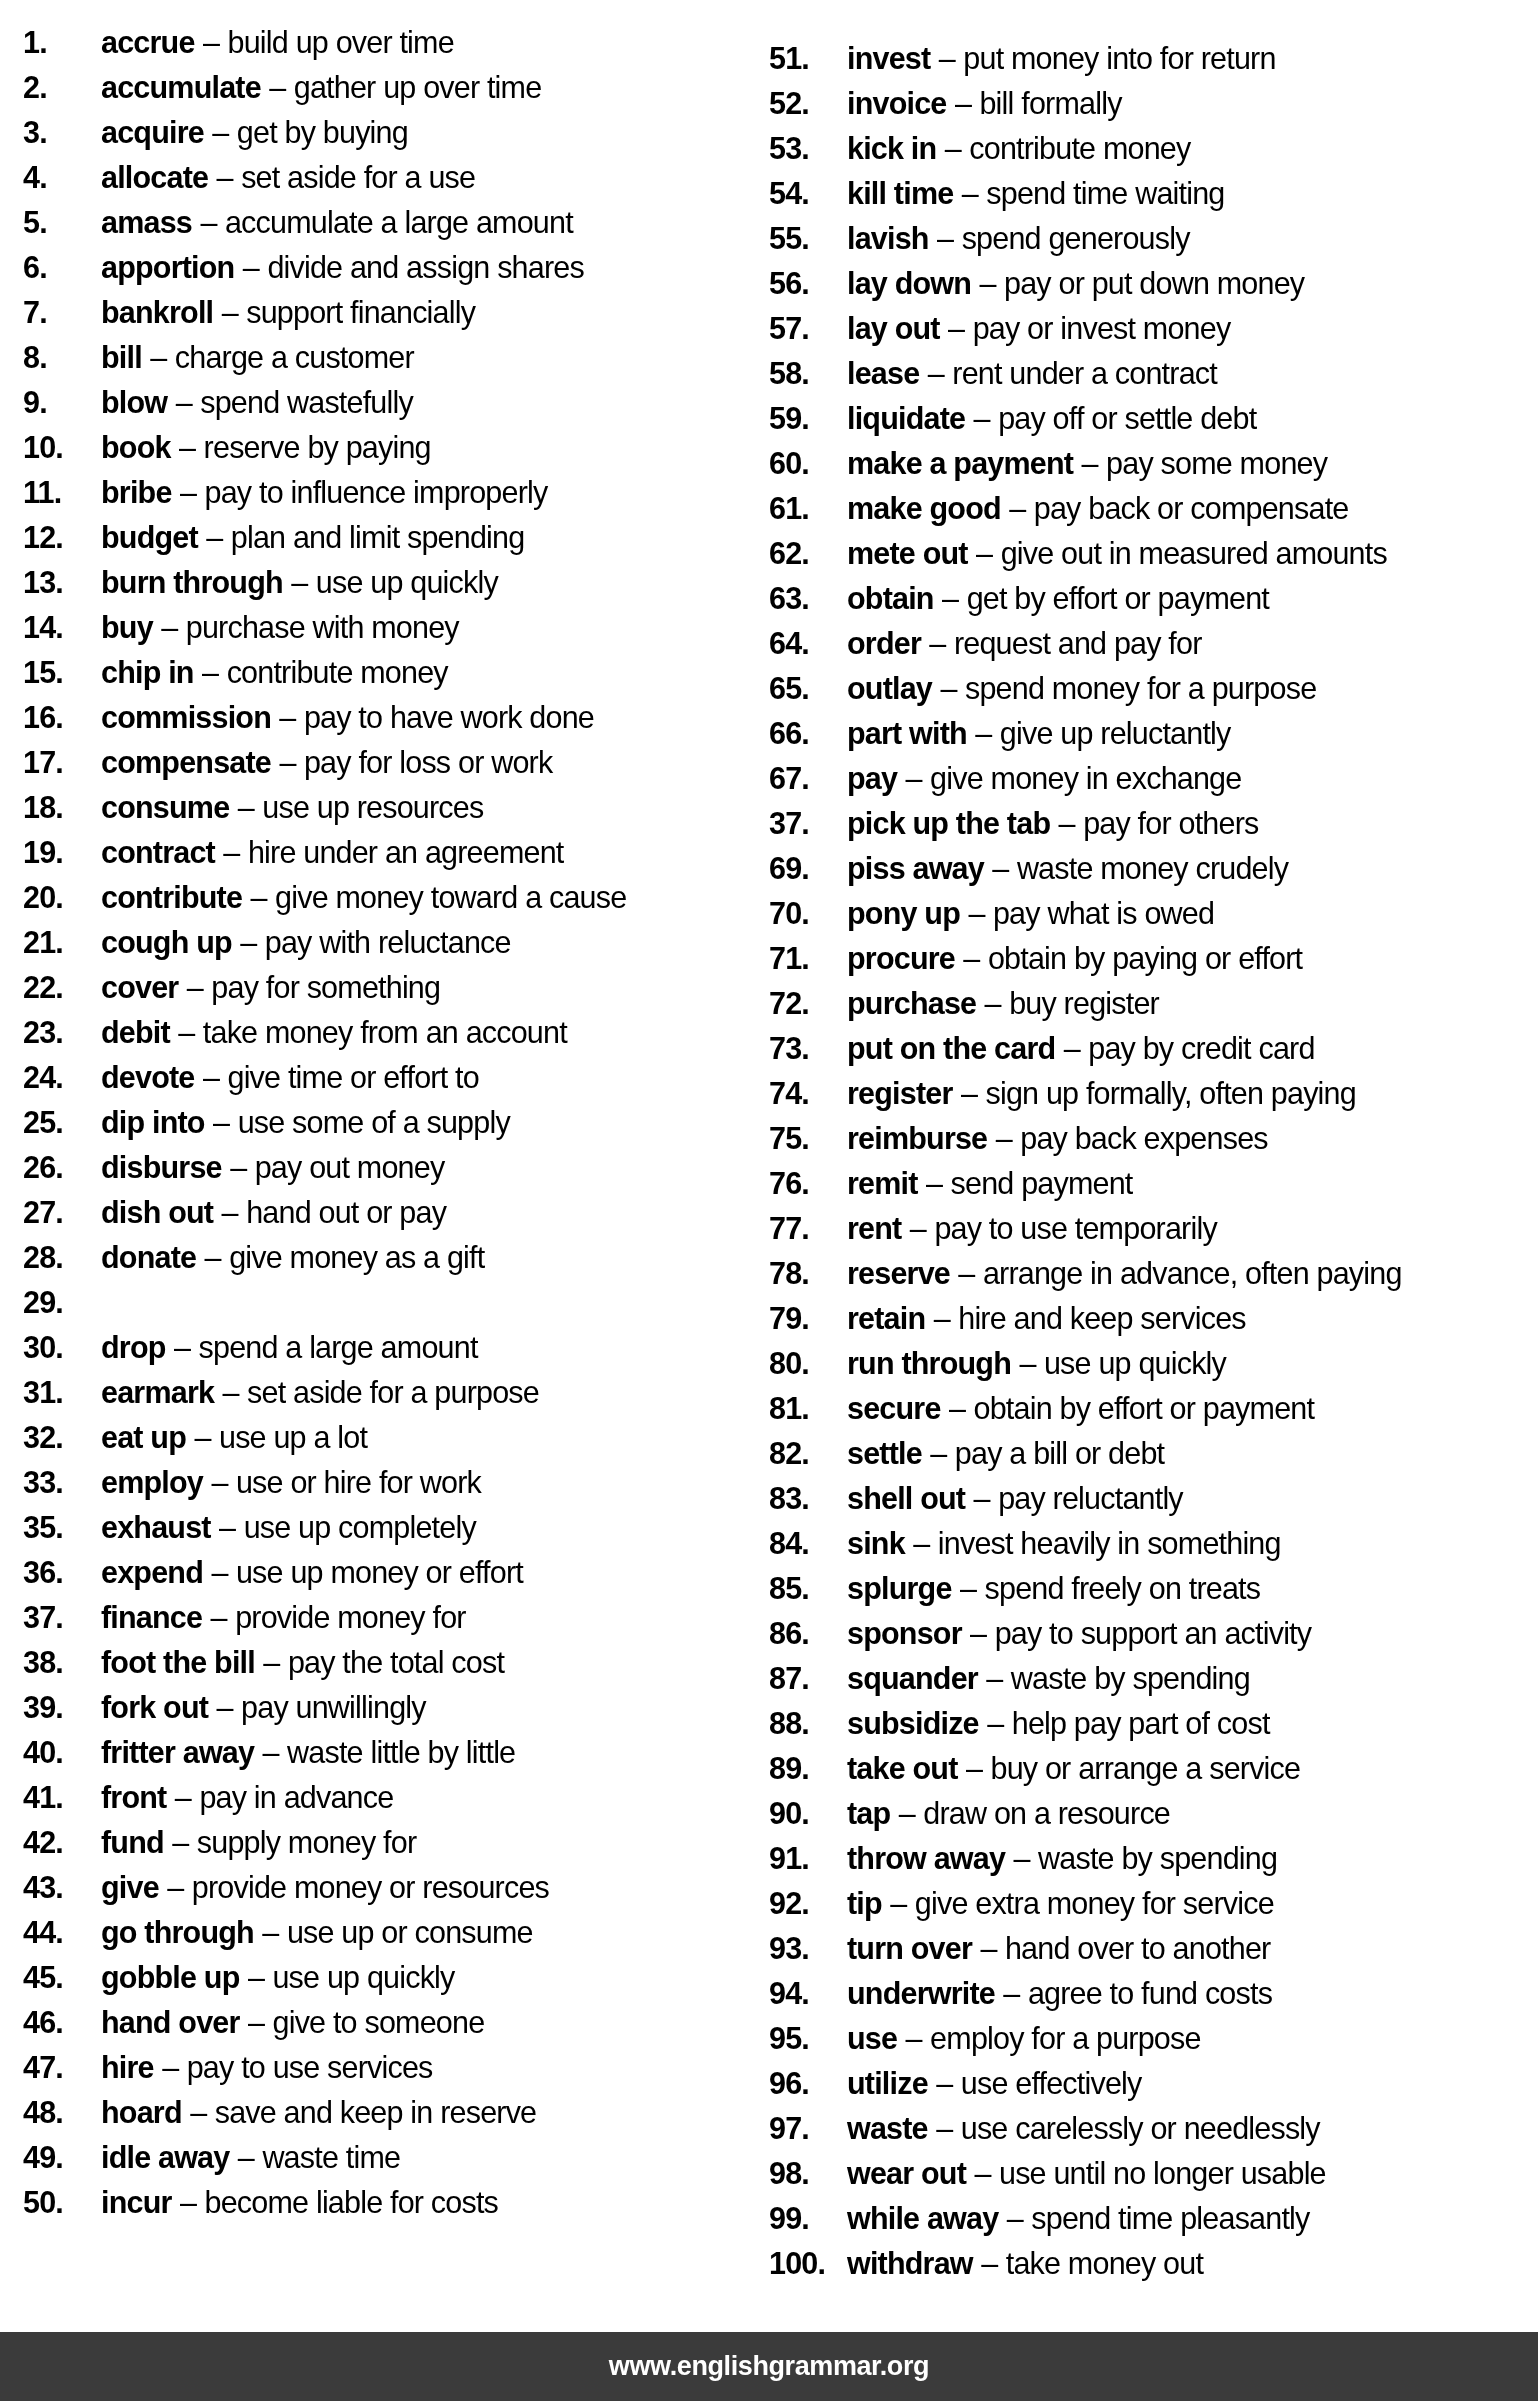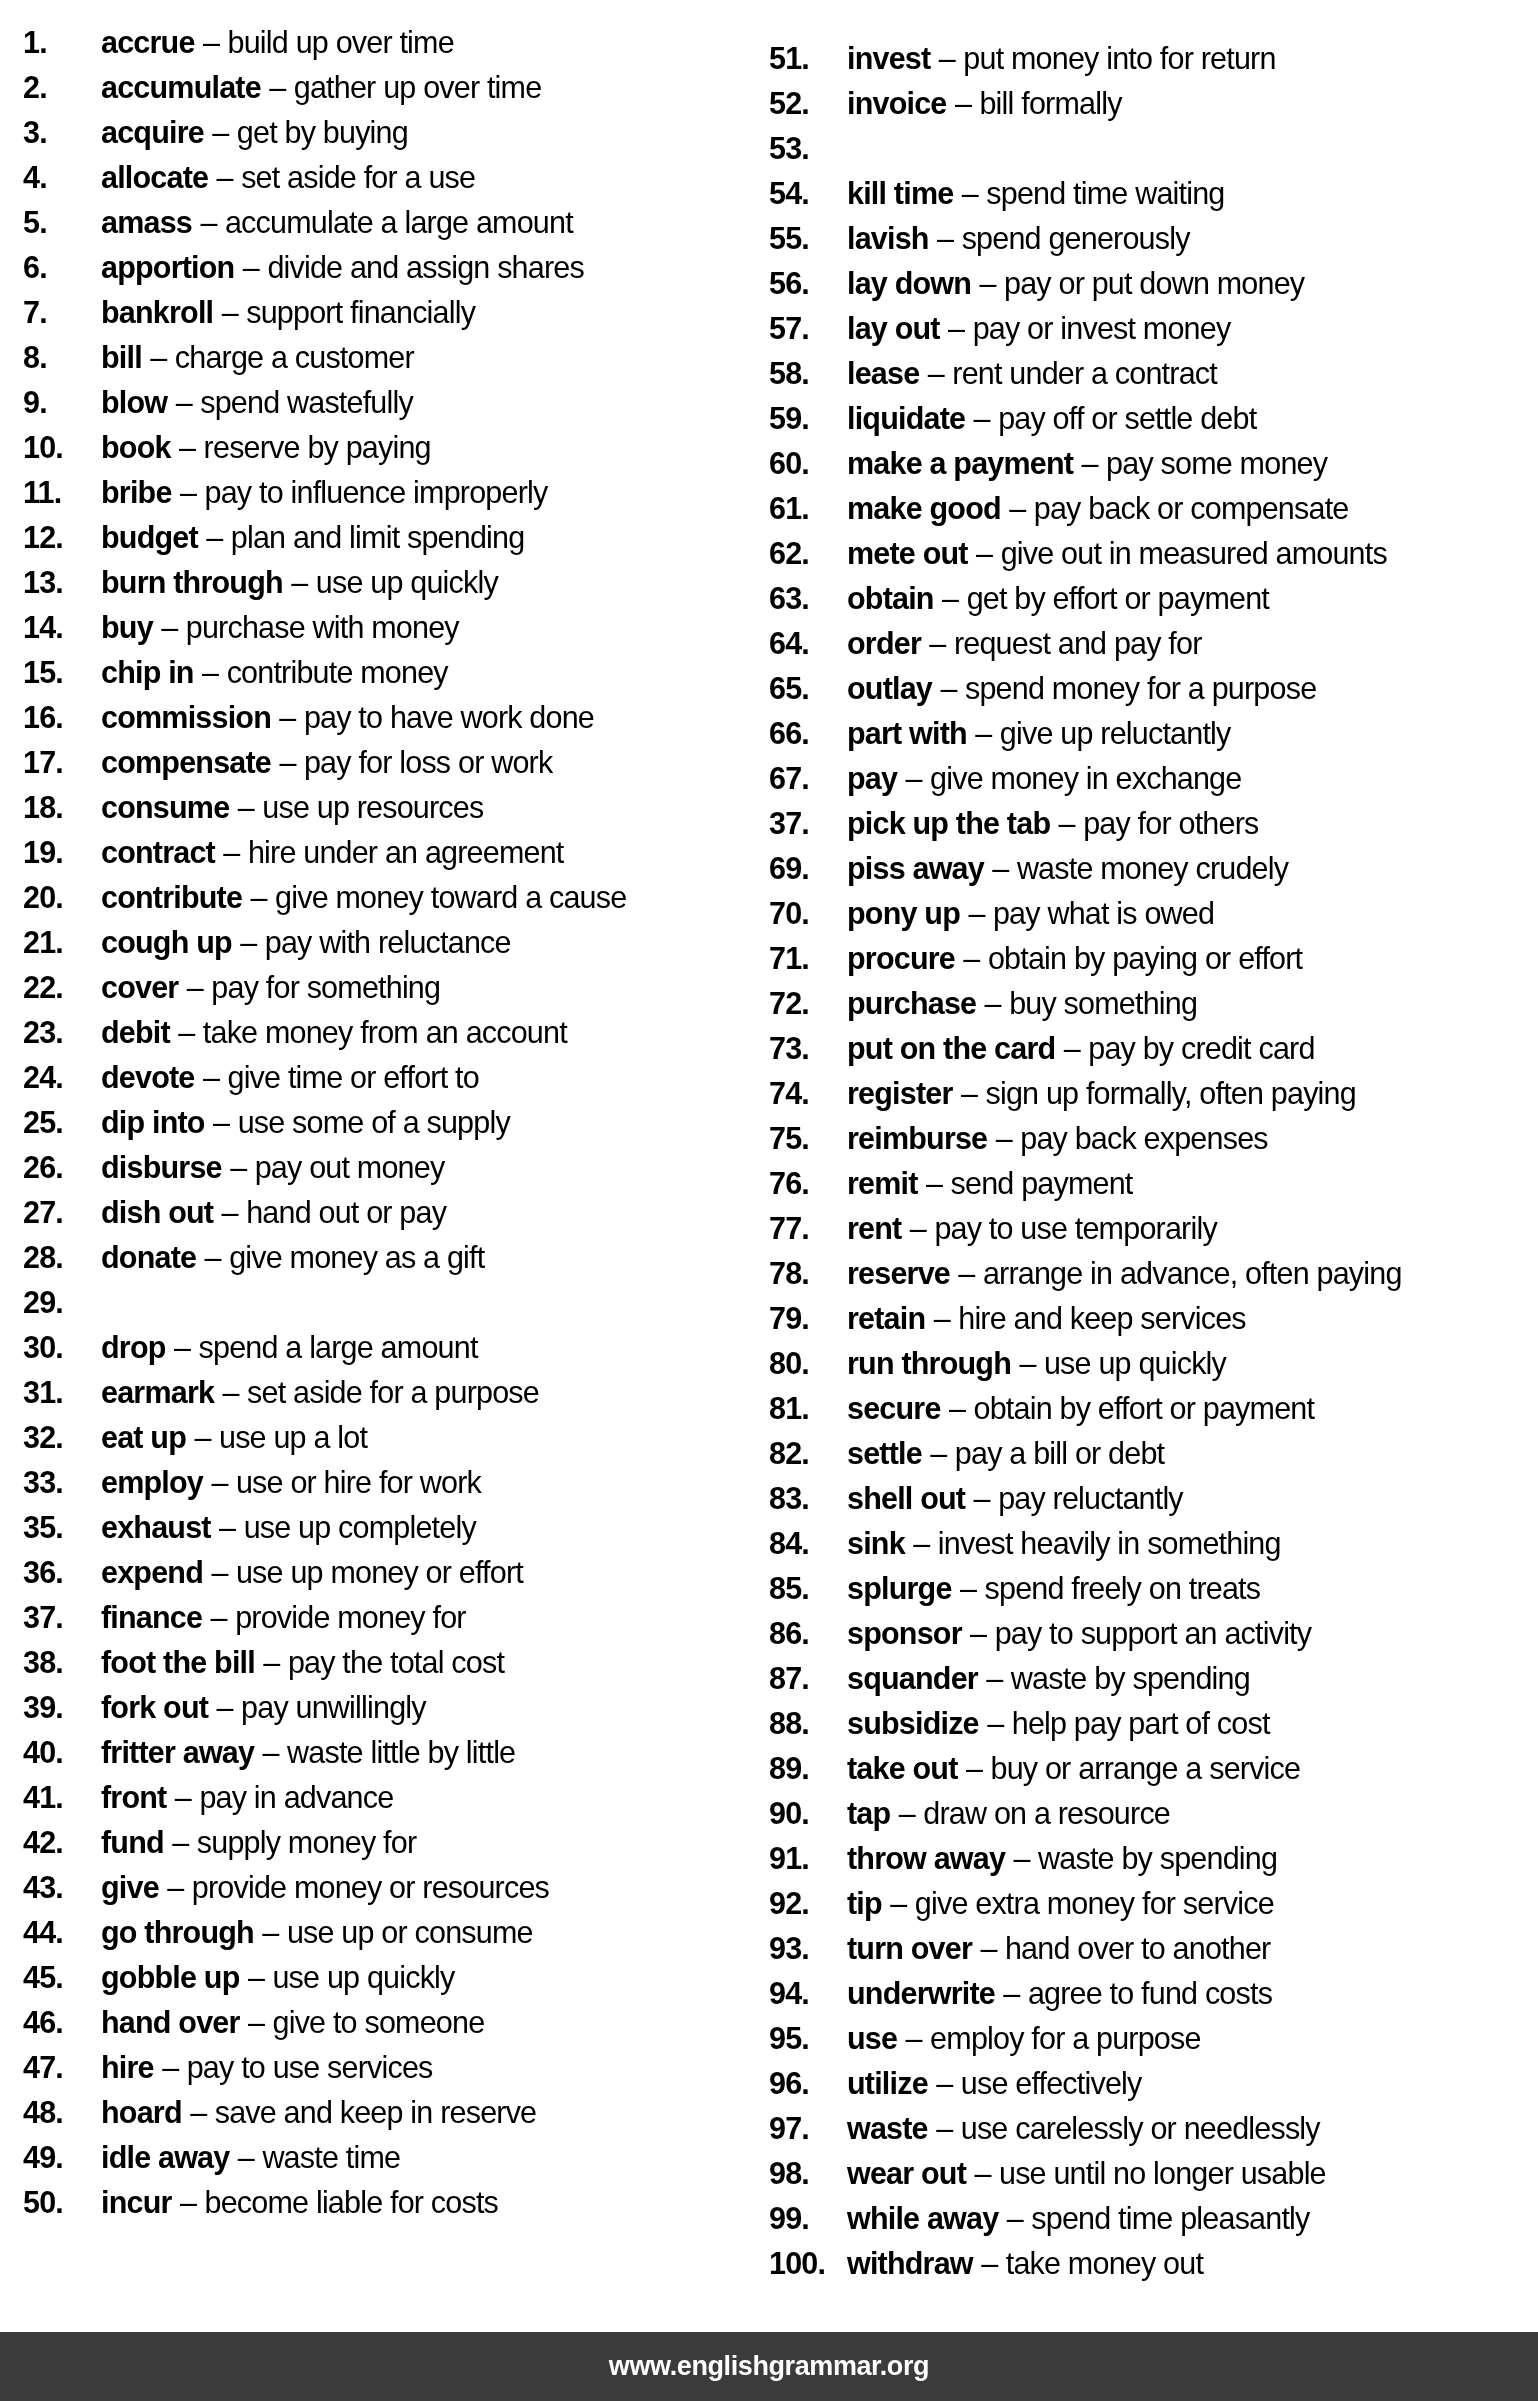--- a/index.html
+++ b/index.html
@@ -313,20 +313,21 @@
     <span class="text"><b class="word">invest</b><span class="sep">–</span><span class="def">put money into for return</span></span>
   </li>
 
   <li class="row">
     <span class="num">52.</span>
     <span class="text"><b class="word">invoice</b><span class="sep">–</span><span class="def">bill formally</span></span>
   </li>
 
   <li class="row">
     <span class="num">53.</span>
+    <span class="text"><b class="word">kick in</b><span class="sep">–</span><span class="def">contribute money</span></span>
   </li>
 
   <li class="row">
     <span class="num">54.</span>
     <span class="text"><b class="word">kill time</b><span class="sep">–</span><span class="def">spend time waiting</span></span>
   </li>
 
   <li class="row">
     <span class="num">55.</span>
     <span class="text"><b class="word">lavish</b><span class="sep">–</span><span class="def">spend generously</span></span>
@@ -407,21 +408,21 @@
     <span class="text"><b class="word">pony up</b><span class="sep">–</span><span class="def">pay what is owed</span></span>
   </li>
 
   <li class="row">
     <span class="num">71.</span>
     <span class="text"><b class="word">procure</b><span class="sep">–</span><span class="def">obtain by paying or effort</span></span>
   </li>
 
   <li class="row">
     <span class="num">72.</span>
-    <span class="text"><b class="word">purchase</b><span class="sep">–</span><span class="def">buy something</span></span>
+    <span class="text"><b class="word">purchase</b><span class="sep">–</span><span class="def">buy register</span></span>
   </li>
 
   <li class="row">
     <span class="num">73.</span>
     <span class="text"><b class="word">put on the card</b><span class="sep">–</span><span class="def">pay by credit card</span></span>
   </li>
 
   <li class="row">
     <span class="num">74.</span>
     <span class="text"><b class="word">register</b><span class="sep">–</span><span class="def">sign up formally, often paying</span></span>

